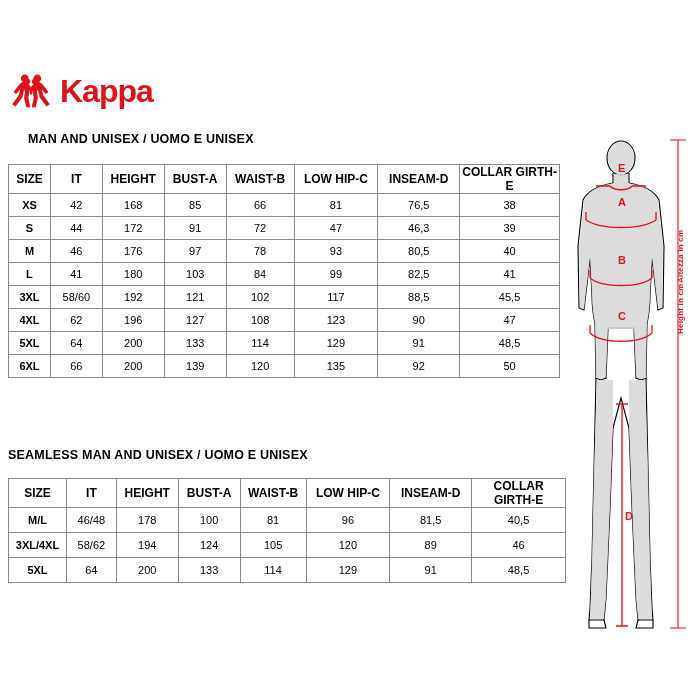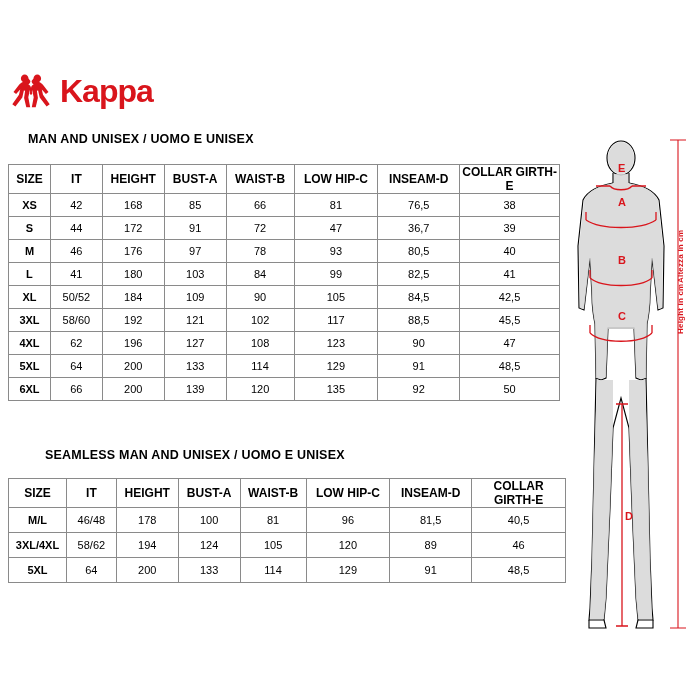--- a/index.html
+++ b/index.html
@@ -47,21 +47,21 @@
 
   
   .section-title {
     position: absolute;
     font-weight: bold;
     font-size: 12.5px;
     letter-spacing: 0.2px;
     color: #000;
   }
   #title-man { left: 8px; top: 132px; margin-left: 20px; }
-  #title-seamless { left: 8px; top: 448px; margin-left: 37px; }
+  #title-seamless { left: 8px; top: 448px; }
 
   
   table.size-table {
     position: absolute;
     border-collapse: collapse;
     font-size: 11px;
     background: #fff;
   }
   table.size-table td,
   table.size-table th {
@@ -208,21 +208,21 @@
         <td>76,5</td>
         <td>38</td>
       </tr>
       <tr>
         <td>S</td>
         <td>44</td>
         <td>172</td>
         <td>91</td>
         <td>72</td>
         <td>47</td>
-        <td>36,7</td>
+        <td>46,3</td>
         <td>39</td>
       </tr>
       <tr>
         <td>M</td>
         <td>46</td>
         <td>176</td>
         <td>97</td>
         <td>78</td>
         <td>93</td>
         <td>80,5</td>
@@ -230,30 +230,20 @@
       </tr>
       <tr>
         <td>L</td>
         <td>41</td>
         <td>180</td>
         <td>103</td>
         <td>84</td>
         <td>99</td>
         <td>82,5</td>
         <td>41</td>
-      </tr>
-      <tr>
-        <td>XL</td>
-        <td>50/52</td>
-        <td>184</td>
-        <td>109</td>
-        <td>90</td>
-        <td>105</td>
-        <td>84,5</td>
-        <td>42,5</td>
       </tr>
       <tr>
         <td>3XL</td>
         <td>58/60</td>
         <td>192</td>
         <td>121</td>
         <td>102</td>
         <td>117</td>
         <td>88,5</td>
         <td>45,5</td>

